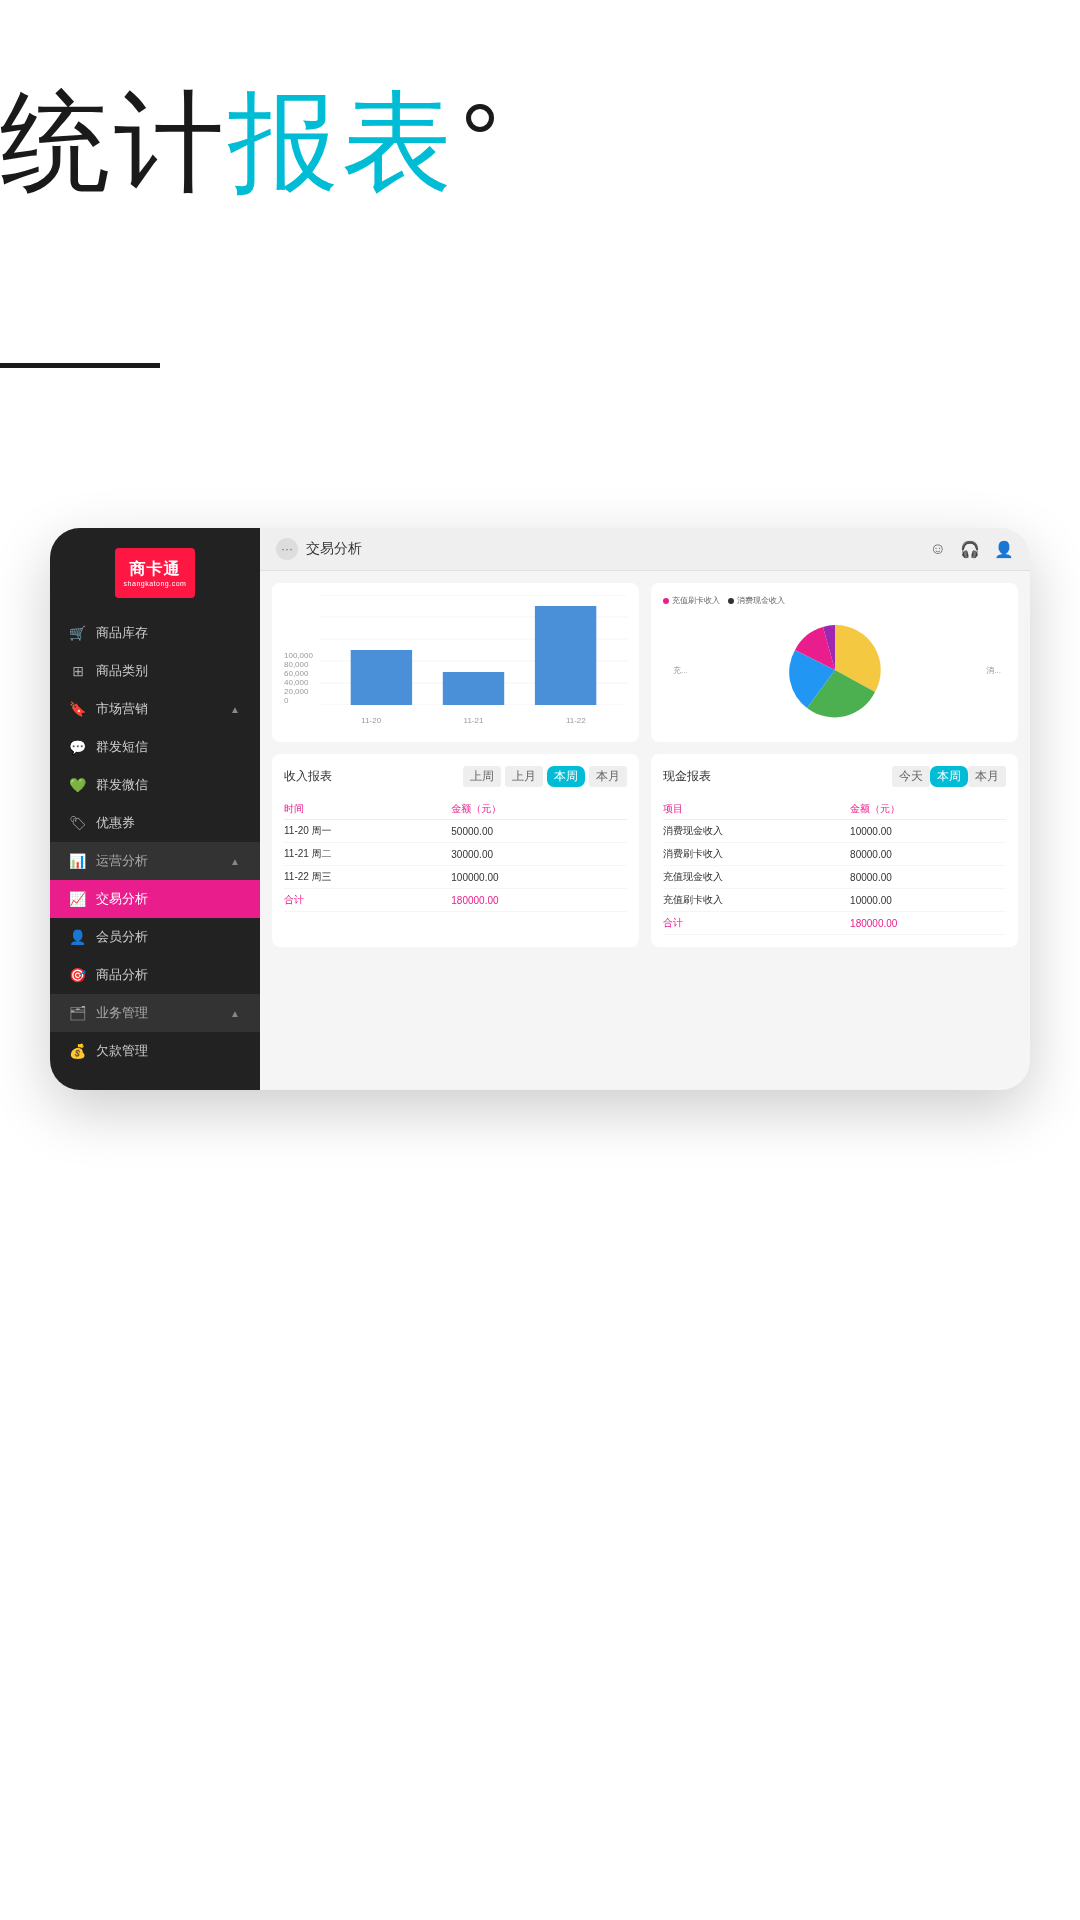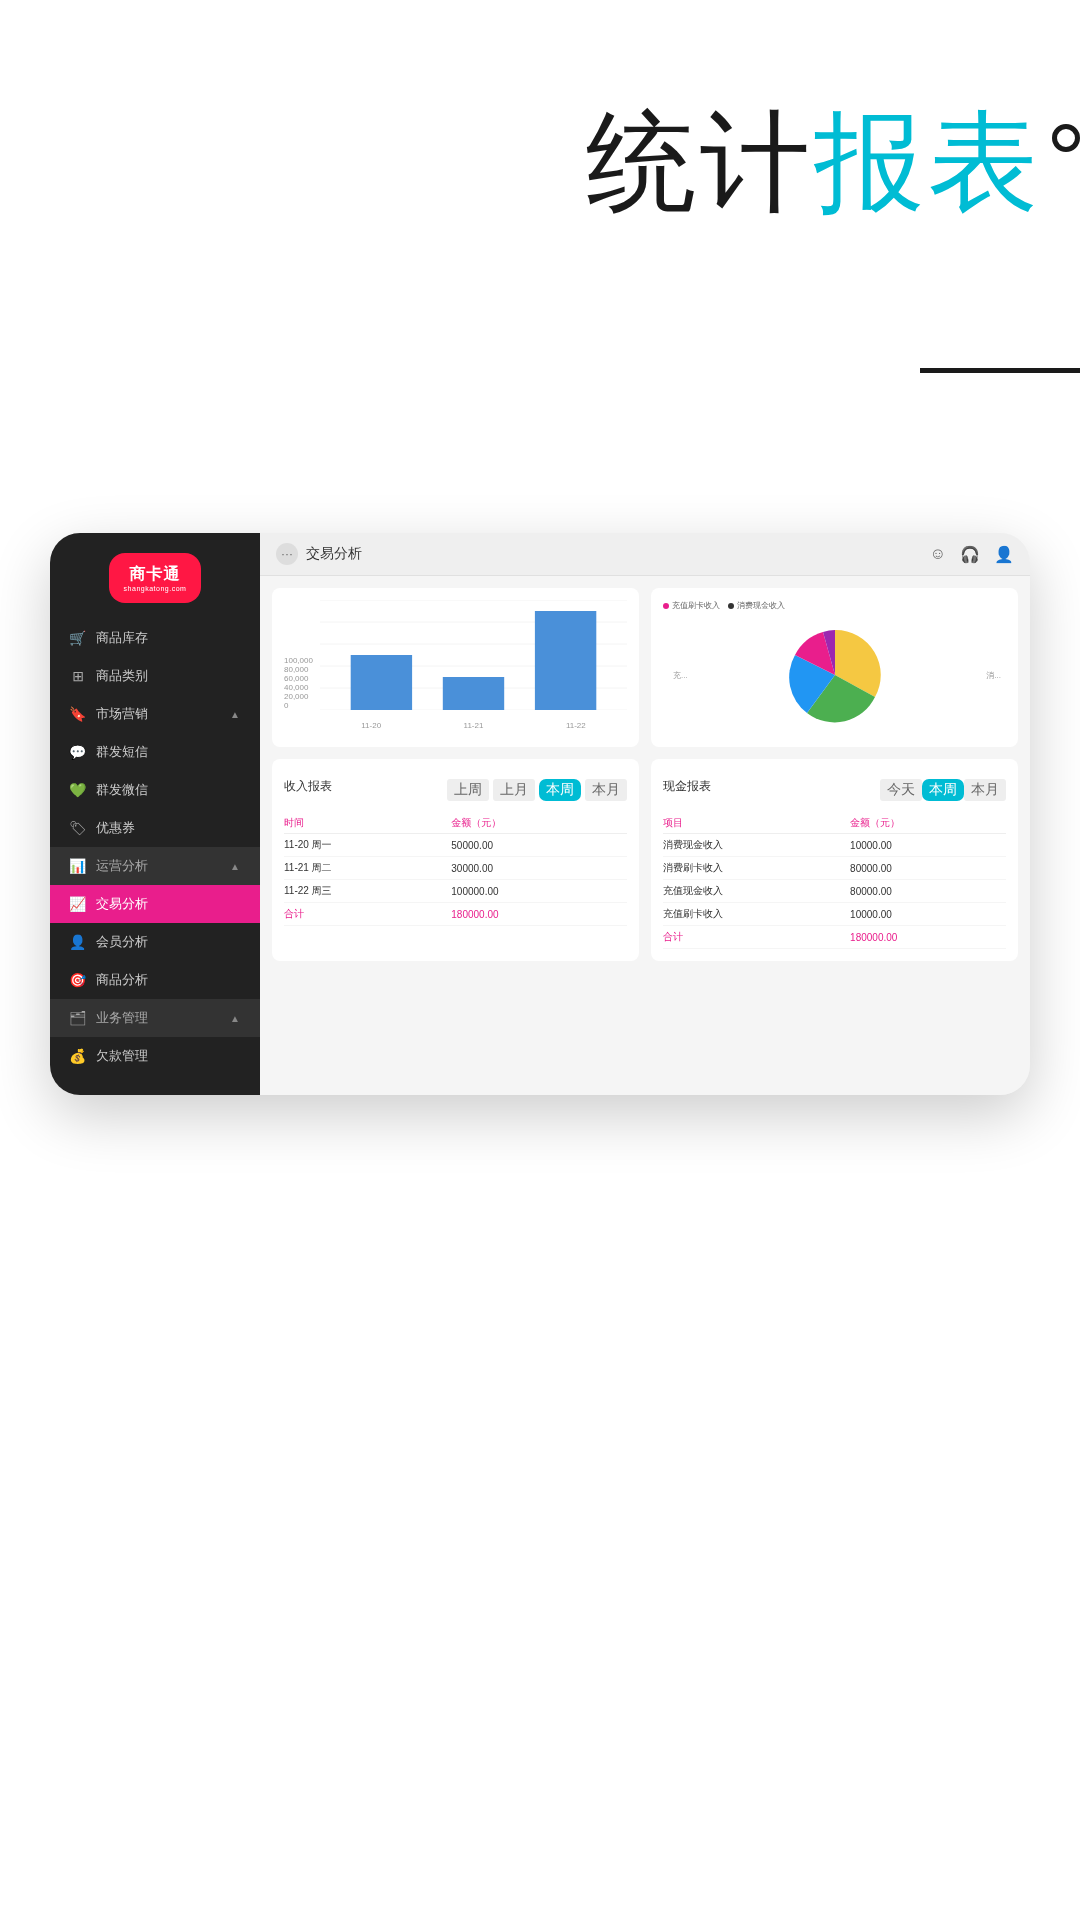--- a/index.html
+++ b/index.html
@@ -9,23 +9,24 @@
       min-height: 1920px;
       background: #ffffff;
       font-family: -apple-system, "PingFang SC", "Microsoft YaHei", sans-serif;
       overflow-x: hidden;
     }
 
     
     .hero {
       display: flex;
       flex-direction: column;
-      align-items: flex-end;
-      padding-top: 96px;
+      align-items: flex-start;
+      padding-top: 76px;
       padding-bottom: 60px;
+      gap: 15px;
     }
     .hero-title {
       font-size: 110px;
       font-weight: 300;
       letter-spacing: 4px;
       color: #1a1a1a;
       line-height: 1.2;
     }
     .hero-title .highlight {
       color: #00bcd4;
@@ -77,24 +78,24 @@
       flex-shrink: 0;
       padding-bottom: 20px;
     }
     .sidebar-logo {
       padding: 20px 16px 16px;
       display: flex;
       flex-direction: column;
       align-items: center;
     }
     .logo-box {
-      width: 92px;
+      width: 80px;
       height: 50px;
       background: #ff1744;
-      border-radius: 16px;
+      border-radius: 4px;
       display: flex;
       flex-direction: column;
       align-items: center;
       justify-content: center;
     }
     .logo-text-cn {
       color: #fff;
       font-size: 16px;
       font-weight: bold;
       letter-spacing: 1px;
@@ -239,25 +240,24 @@
       margin-bottom: 6px;
     }
     .tab-group {
       display: flex;
       gap: 4px;
       margin-bottom: 6px;
     }
     .tab-btn {
       padding: 2px 7px;
       border-radius: 3px;
-      font-size: 14px;
+      font-size: 12px;
       background: #eee;
       color: #666;
       cursor: pointer;
-      margin-top: 8px;
     }
     .tab-btn.active {
       background: #00bcd4;
       color: #fff;
       border-radius: 7px;
     }
     .data-table {
       width: 100%;
       border-collapse: collapse;
       font-size: 10px;

